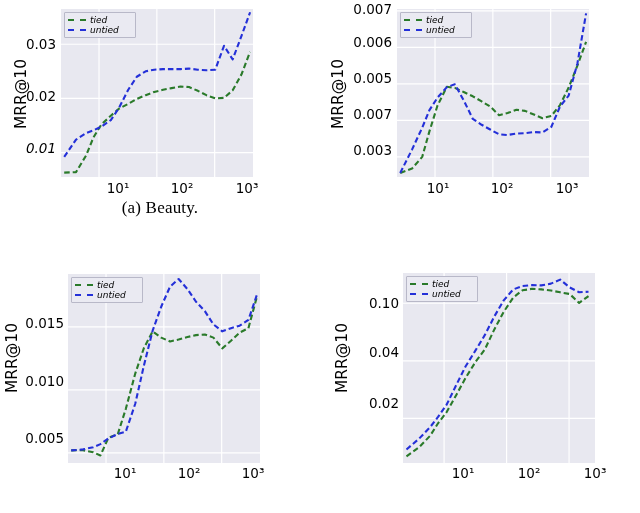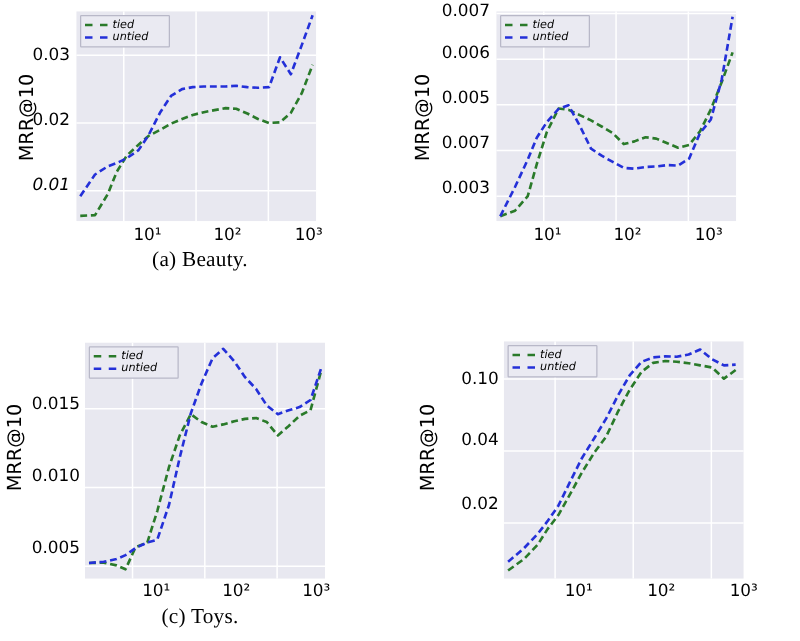--- a/index.html
+++ b/index.html
@@ -136,21 +136,20 @@
     <div class="legend-box" style="left:71px;top:13px;width:72px;">
       <div class="legend-row">
         <span class="legend-swatch" style="border-color:#2a7a2a;"></span>
         <span class="legend-label">tied</span>
       </div>
       <div class="legend-row">
         <span class="legend-swatch" style="border-color:#2430d8;"></span>
         <span class="legend-label">untied</span>
       </div>
     </div>
-    <div class="caption" style="top:219px;left:0px;">(c) Toys.</div>
   </div>
 
   <div class="panel" id="panel-d" style="left:320px;top:264px;width:320px;height:249px;">
     <div class="ylabel" style="left:-18px;top:85px;width:80px;text-align:center;transform:rotate(-90deg);">MRR@10</div>
     <div class="tick ytick" style="left:0px;top:31px;width:79px;">0.10</div>
     <div class="tick ytick" style="left:0px;top:80px;width:79px;">0.04</div>
     <div class="tick ytick" style="left:0px;top:131px;width:79px;">0.02</div>
     <div class="tick xtick" style="left:121px;top:201px;width:44px;">10¹</div>
     <div class="tick xtick" style="left:187px;top:201px;width:44px;">10²</div>
     <div class="tick xtick" style="left:253px;top:201px;width:44px;">10³</div>

